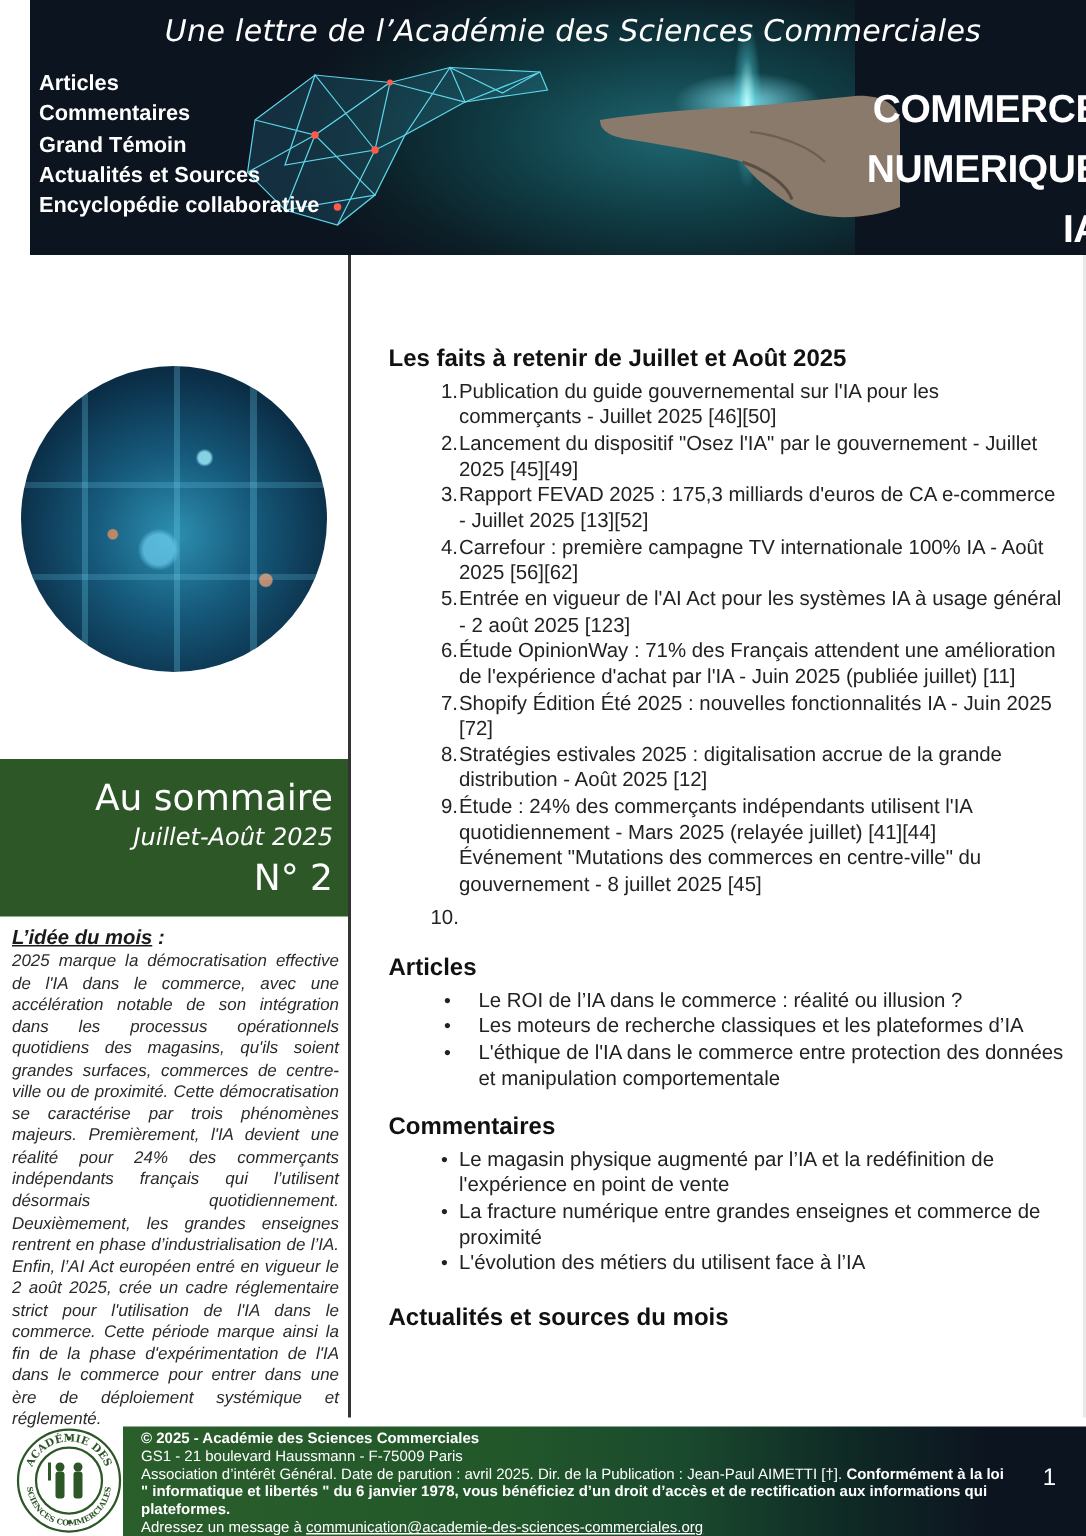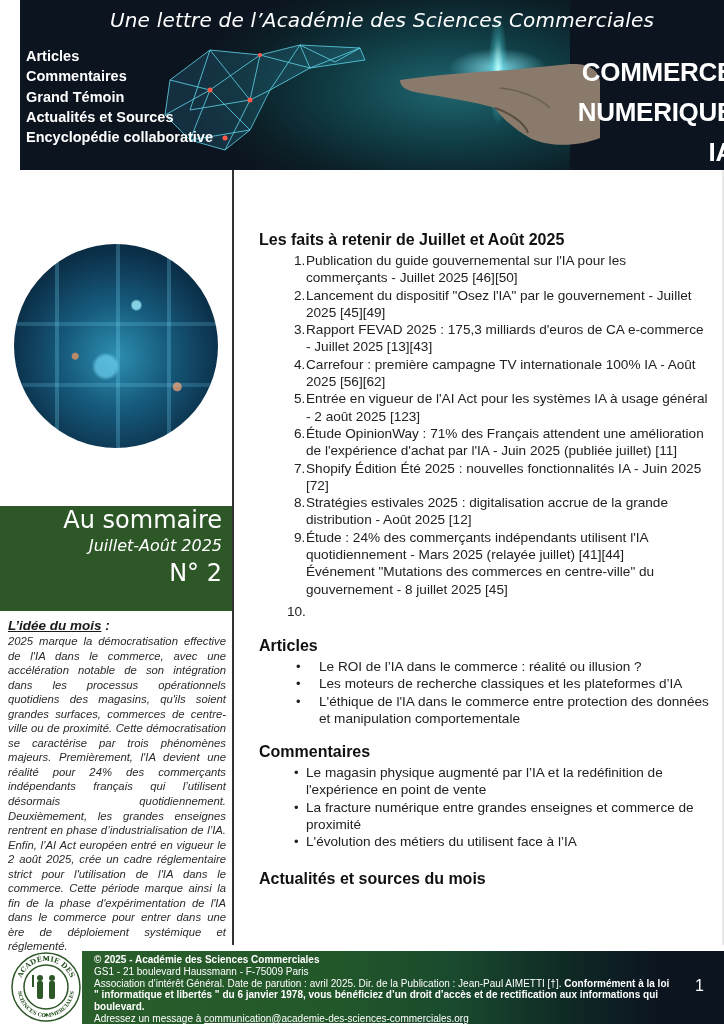--- a/index.html
+++ b/index.html
@@ -59,21 +59,21 @@
       radial-gradient(circle at 45% 60%, rgba(120,220,255,0.6) 0 10px, transparent 14px),
       linear-gradient(90deg, rgba(255,255,255,0.0) 0 20%, rgba(120,220,250,0.25) 20% 22%, rgba(0,0,0,0) 22% 50%, rgba(120,220,250,0.25) 50% 52%, rgba(0,0,0,0) 52% 75%, rgba(120,220,250,0.25) 75% 77%, rgba(0,0,0,0) 77%),
       linear-gradient(0deg, rgba(0,0,0,0) 0 30%, rgba(120,220,250,0.2) 30% 32%, rgba(0,0,0,0) 32% 60%, rgba(120,220,250,0.2) 60% 62%, rgba(0,0,0,0) 62%),
       radial-gradient(circle at 50% 55%, #2d8fb0 0%, #165a7c 35%, #0b2f48 70%, #061a2a 100%);
   }
 
   .sommaire {
     position: absolute; left: 0; top: 506px; width: 232px; height: 105px;
     background: #2e5728; color: #ffffff; text-align: right; padding-right: 10px;
   }
-  .sommaire-title { font-size: 24px; line-height: 28px; font-family: "DejaVu Sans", sans-serif; }
+  .sommaire-title { font-size: 24px; line-height: 28px; padding-top: 12px; font-family: "DejaVu Sans", sans-serif; }
   .sommaire-date { font-size: 16px; line-height: 24px; font-style: italic; font-family: "DejaVu Sans", sans-serif; }
   .sommaire-num { font-size: 24px; line-height: 30px; font-family: "DejaVu Sans", sans-serif; }
 
   .idee {
     position: absolute; left: 8px; top: 616px; width: 218px;
   }
   .idee-title {
     font-weight: bold; font-style: italic; font-size: 13.5px; line-height: 16px;
     text-decoration: underline; color: #1a1a1a;
   }
@@ -181,21 +181,21 @@
 <section class="idee">
   <div><span class="idee-title">L’idée du mois</span><span class="idee-colon"> :</span></div>
   <p class="idee-text">2025 marque la démocratisation effective de l'IA dans le commerce, avec une accélération notable de son intégration dans les processus opérationnels quotidiens des magasins, qu'ils  soient grandes surfaces, commerces de centre-ville ou de proximité. Cette démocratisation se caractérise par trois phénomènes majeurs. Premièrement, l'IA devient une réalité pour 24% des commerçants indépendants français qui l’utilisent désormais quotidiennement. Deuxièmement, les grandes enseignes rentrent en phase d’industrialisation de l’IA. Enfin, l’AI Act européen entré en vigueur le 2 août 2025, crée un cadre réglementaire strict pour l'utilisation de l'IA dans le commerce. Cette période marque ainsi la fin de la phase d'expérimentation de l'IA dans le commerce pour entrer dans une ère de déploiement systémique et réglementé.</p>
 </section>
 
 <section class="right">
   <h2 class="section-h">Les faits à retenir de Juillet et Août 2025</h2>
   <ol class="faits-list">
     <li><span class="num">1.</span><span>Publication du guide gouvernemental sur l'IA pour les commerçants - Juillet 2025 [46][50]</span></li>
     <li><span class="num">2.</span><span>Lancement du dispositif "Osez l'IA" par le gouvernement - Juillet 2025 [45][49]</span></li>
-    <li><span class="num">3.</span><span>Rapport FEVAD 2025 : 175,3 milliards d'euros de CA e-commerce - Juillet 2025 [13][43]</span></li>
+    <li><span class="num">3.</span><span>Rapport FEVAD 2025 : 175,3 milliards d'euros de CA e-commerce - Juillet 2025 [13][52]</span></li>
     <li><span class="num">4.</span><span>Carrefour : première campagne TV internationale 100% IA - Août 2025 [56][62]</span></li>
     <li><span class="num">5.</span><span>Entrée en vigueur de l'AI Act pour les systèmes IA à usage général - 2 août 2025 [123]</span></li>
     <li><span class="num">6.</span><span>Étude OpinionWay : 71% des Français attendent une amélioration de l'expérience d'achat par l'IA - Juin 2025 (publiée juillet) [11]</span></li>
     <li><span class="num">7.</span><span>Shopify Édition Été 2025 : nouvelles fonctionnalités IA - Juin 2025 [72]</span></li>
     <li><span class="num">8.</span><span>Stratégies estivales 2025 : digitalisation accrue de la grande distribution - Août 2025 [12]</span></li>
     <li><span class="num">9.</span><span>Étude : 24% des commerçants indépendants utilisent l'IA quotidiennement - Mars 2025 (relayée juillet) [41][44]</span></li>
     <li class="ten"><span class="num">10.</span><span>Événement "Mutations des commerces en centre-ville" du gouvernement - 8 juillet 2025 [45]</span></li>
   </ol>
 </section>
 
@@ -243,16 +243,16 @@
     <circle cx="36" cy="8" r="1.3"></circle>
       <circle cx="36" cy="64" r="1.3"></circle>
   </g>
 </svg>
 
 <footer class="footer">
   <p class="b">© 2025 - Académie des Sciences Commerciales</p>
   <p>GS1 - 21 boulevard Haussmann - F-75009 Paris</p>
   <p><span>Association d’intérêt Général. Date de parution : avril 2025. Dir. de la Publication : Jean-Paul AIMETTI [†]. </span><span class="b">Conformément à la loi</span></p>
   <p class="b">" informatique et libertés " du 6 janvier 1978, vous bénéficiez d’un droit d’accès et de rectification aux informations qui</p>
-  <p class="b">boulevard.</p>
+  <p class="b">plateformes.</p>
   <p><span>Adressez un message à </span><span class="email">communication@academie-des-sciences-commerciales.org</span></p>
   <div class="page-num">1</div>
 </footer>
 
 </body></html>

